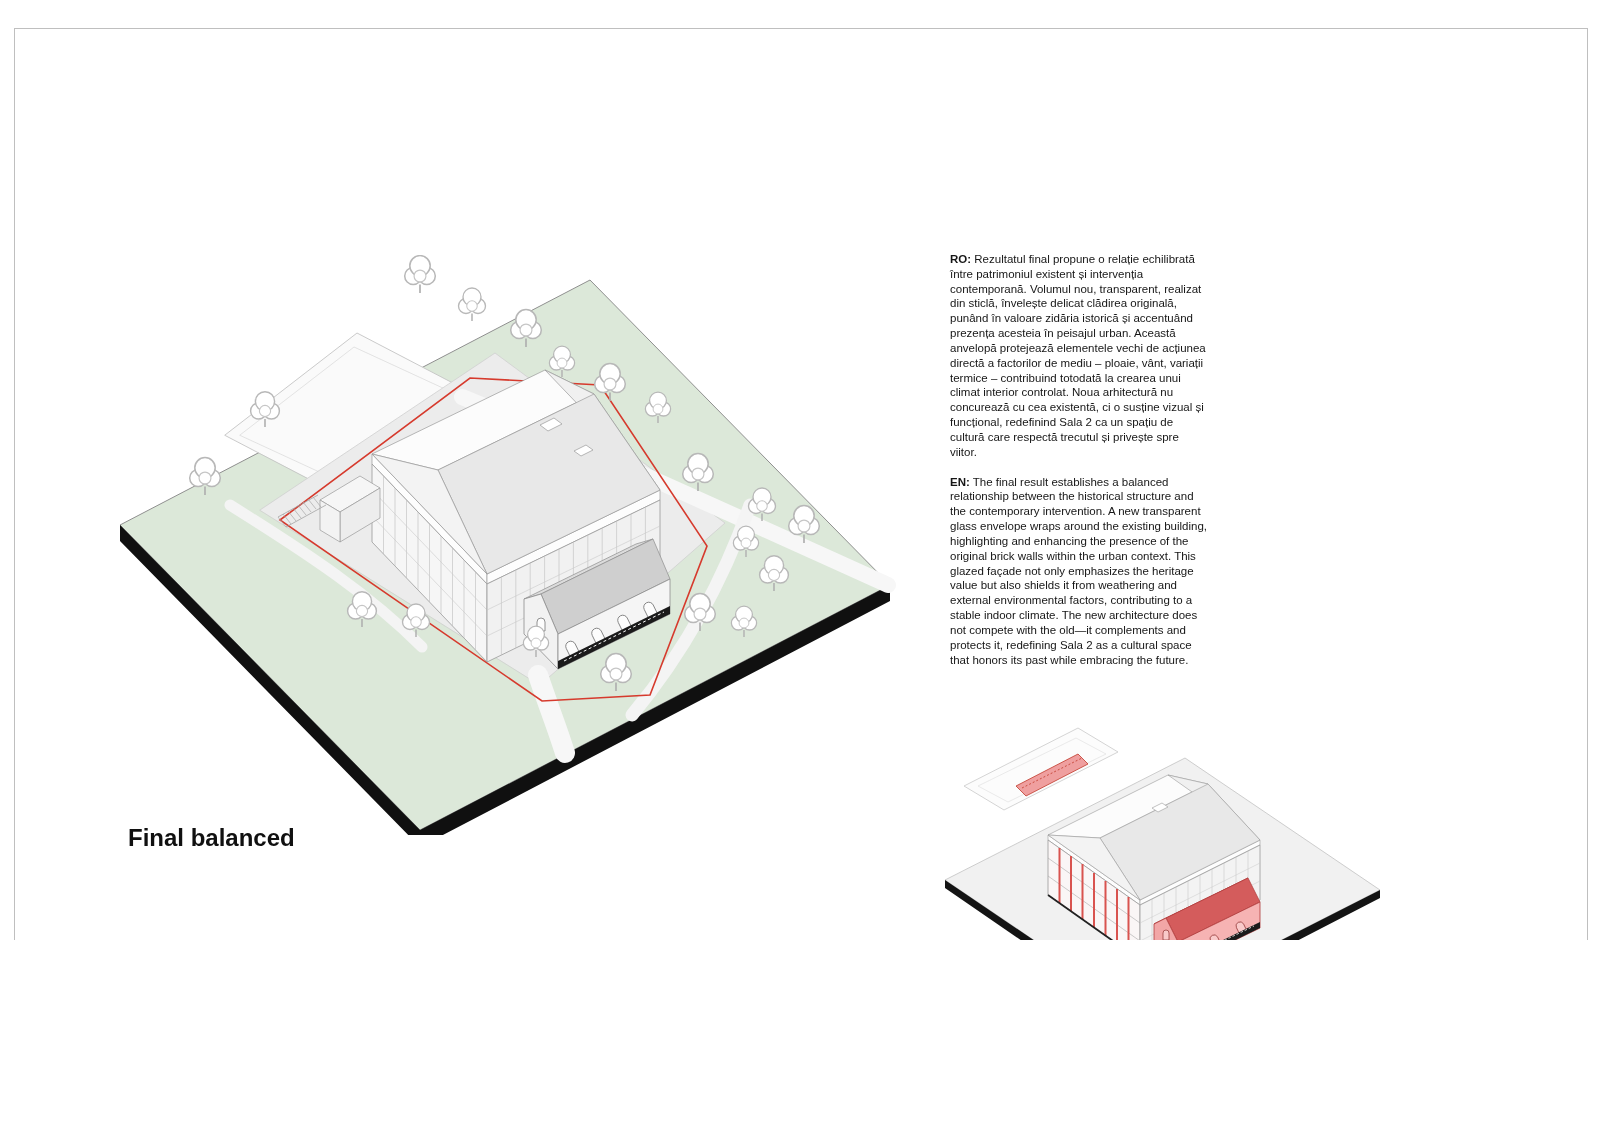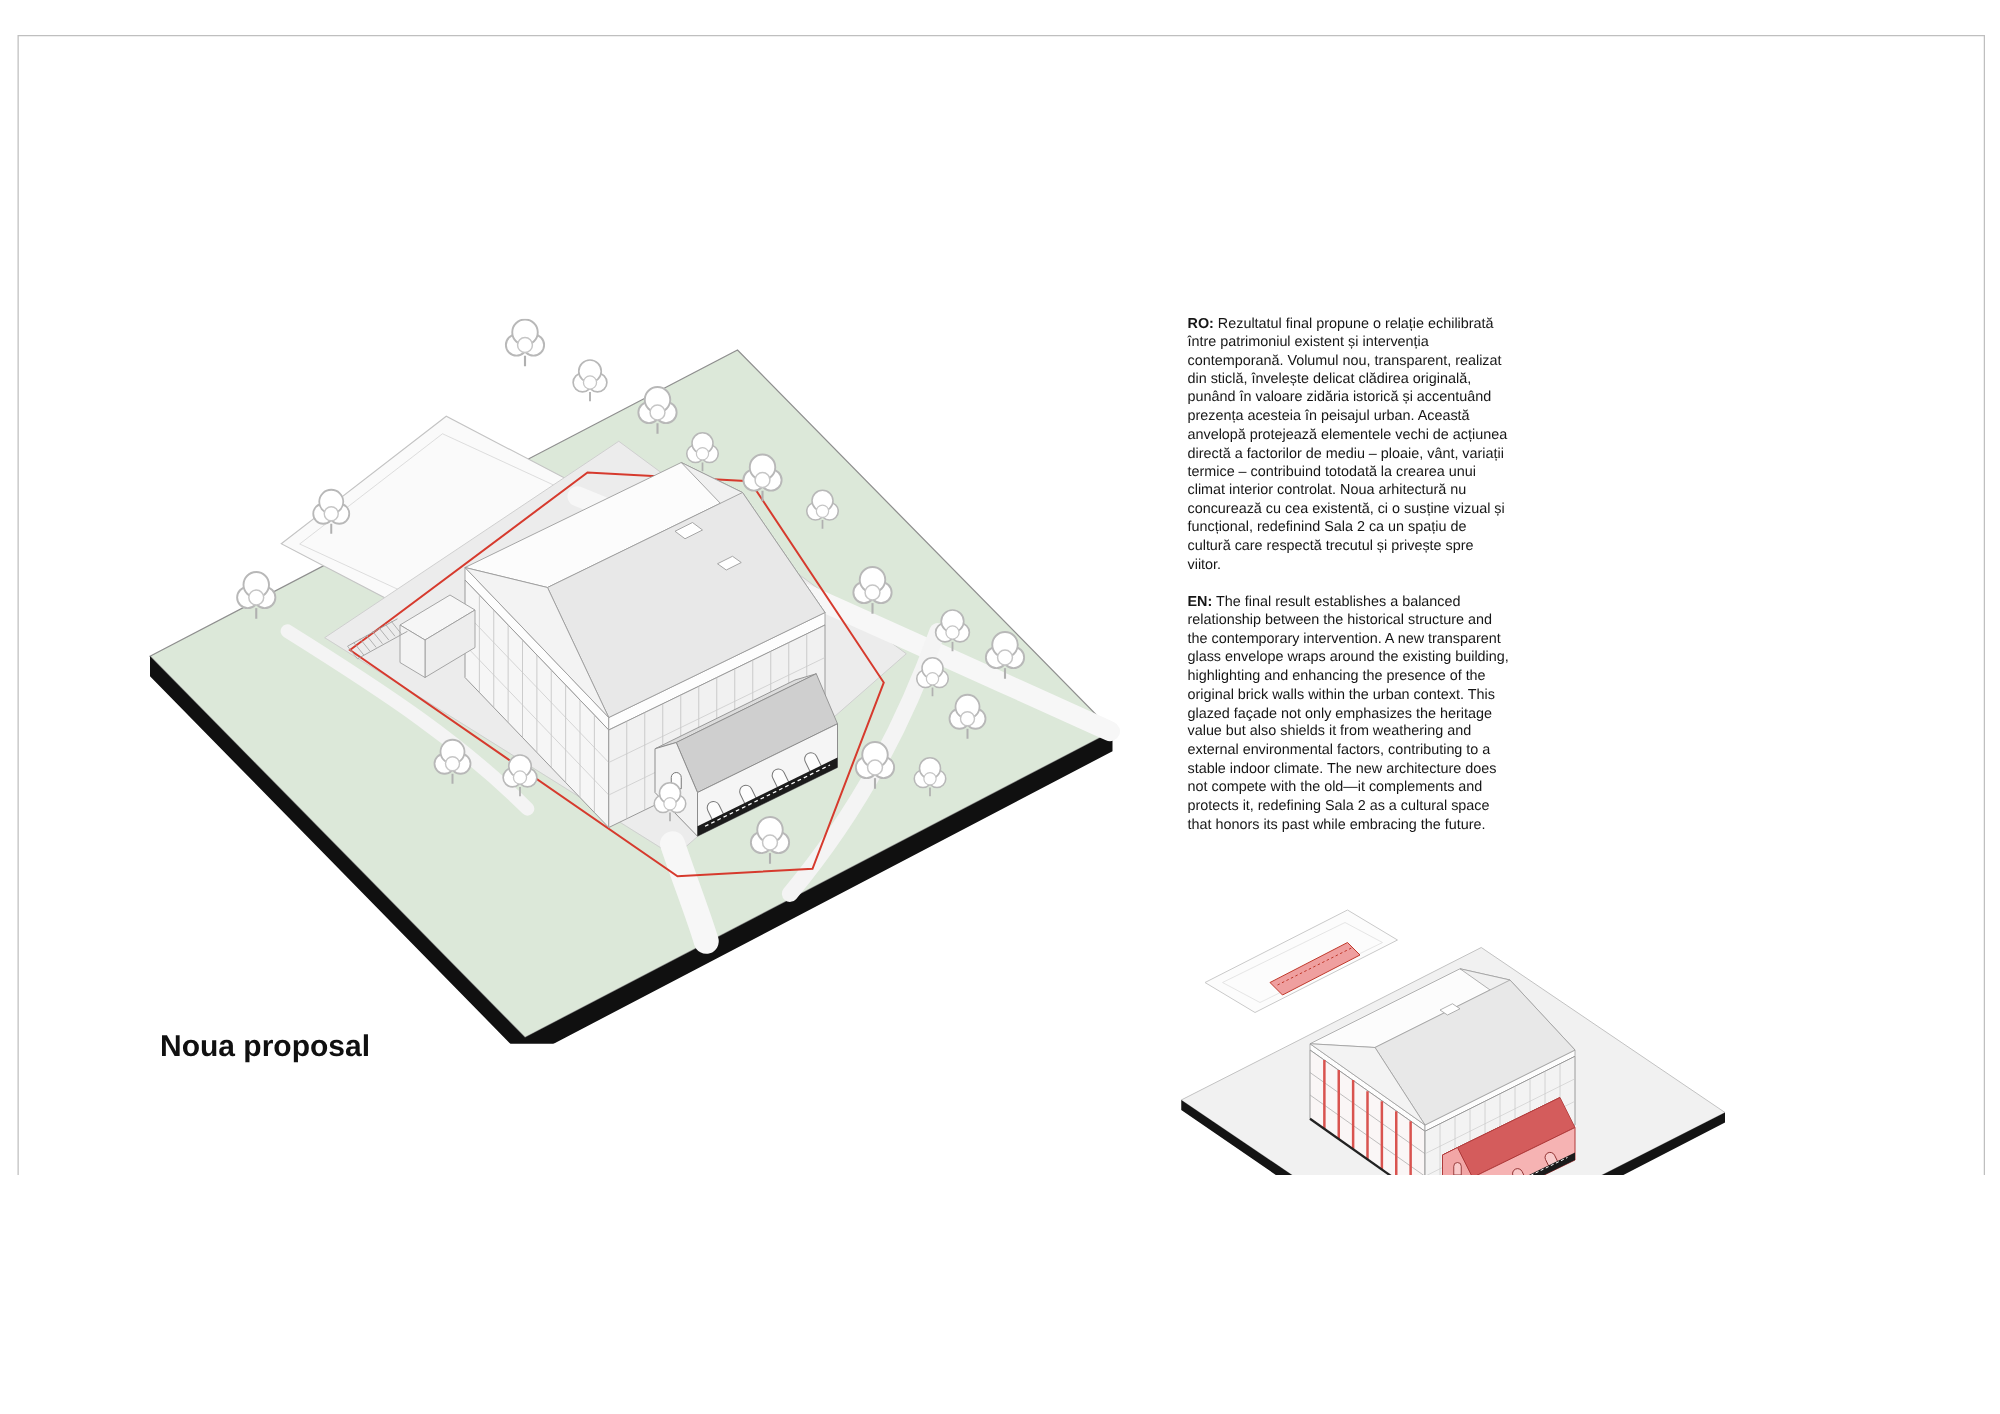--- a/index.html
+++ b/index.html
@@ -282,20 +282,20 @@
         <path d="M 254,270 L 324,236" stroke="#ffffff" stroke-width="0.8" stroke-dasharray="2.5 2" fill="none"></path>
       </g>
     </g>
   </svg>
 
   <div class="notes">
     <p><strong>RO:</strong> <span>Rezultatul final propune o relație echilibrată între patrimoniul existent și intervenția contemporană. Volumul nou, transparent, realizat din sticlă, învelește delicat clădirea originală, punând în valoare zidăria istorică și accentuând prezența acesteia în peisajul urban. Această anvelopă protejează elementele vechi de acțiunea directă a factorilor de mediu – ploaie, vânt, variații termice – contribuind totodată la crearea unui climat interior controlat. Noua arhitectură nu concurează cu cea existentă, ci o susține vizual și funcțional, redefinind Sala 2 ca un spațiu de cultură care respectă trecutul și privește spre viitor.</span></p>
     <p><strong>EN:</strong> <span>The final result establishes a balanced relationship between the historical structure and the contemporary intervention. A new transparent glass envelope wraps around the existing building, highlighting and enhancing the presence of the original brick walls within the urban context. This glazed façade not only emphasizes the heritage value but also shields it from weathering and external environmental factors, contributing to a stable indoor climate. The new architecture does not compete with the old—it complements and protects it, redefining Sala 2 as a cultural space that honors its past while embracing the future.</span></p>
   </div>
 
-  <div class="caption" id="caption-final">Noua proposal</div>
+  <div class="caption" id="caption-final">Final balanced</div>
   <div class="caption" id="caption-section">Section</div>
 
   <div class="logo-box"></div>
   <div class="logo-atelierul">atelierul</div>
   <div class="logo-arhitext"><span>ARHITEXT</span><span class="logo-srl">srl</span></div>
 
 </div>
 
 </body></html>

